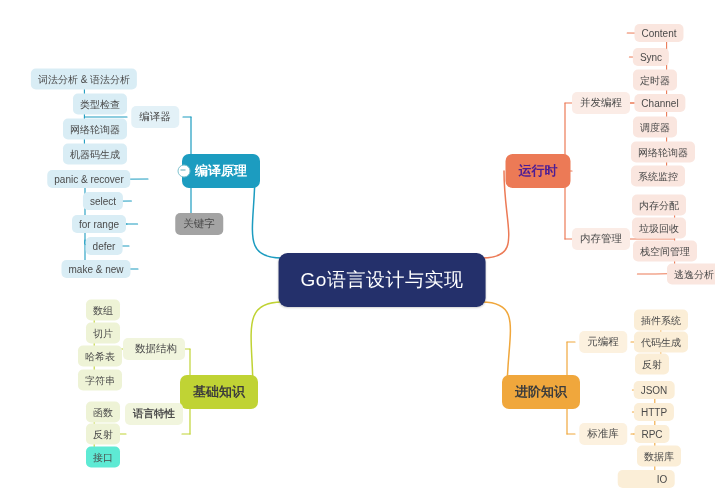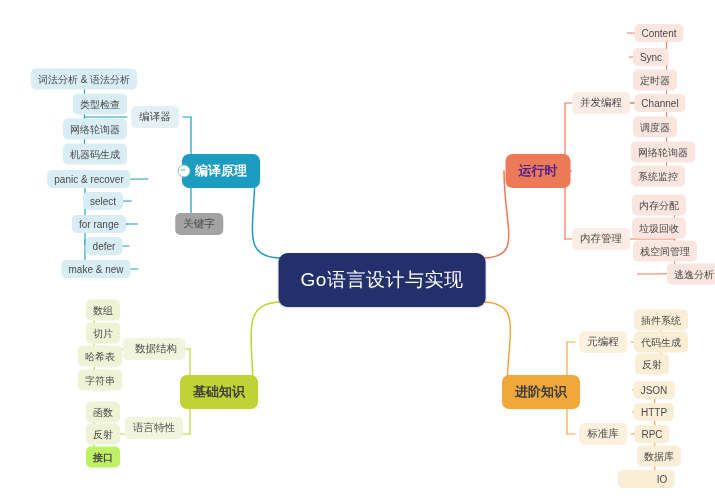--- a/index.html
+++ b/index.html
@@ -150,24 +150,24 @@
       <div class="node lvl3" style="left: 659px; top: 205px; background: rgb(250, 230, 223);">内存分配</div>
       <div class="node lvl3" style="left: 659px; top: 228px; background: rgb(250, 230, 223);">垃圾回收</div>
       <div class="node lvl3" style="left: 665px; top: 251px; background: rgb(250, 230, 223);">栈空间管理</div>
       <div class="node lvl3" style="left: 659px; top: 274px; background: rgb(250, 230, 223); margin-left: 35px;">逃逸分析</div>
       <div class="node lvl1 dark-text" style="left: 219px; top: 392px; background: rgb(192, 211, 52); color: rgb(60, 60, 60);">基础知识</div>
       <div class="node lvl2" style="left: 154px; top: 349px; background: rgb(241, 245, 221); padding-left: 12px;">数据结构</div>
       <div class="node lvl3" style="left: 103px; top: 310px; background: rgb(238, 243, 214);">数组</div>
       <div class="node lvl3" style="left: 103px; top: 333px; background: rgb(238, 243, 214);">切片</div>
       <div class="node lvl3" style="left: 100px; top: 356px; background: rgb(238, 243, 214);">哈希表</div>
       <div class="node lvl3" style="left: 100px; top: 380px; background: rgb(238, 243, 214);">字符串</div>
-      <div class="node lvl2" style="left: 154px; top: 428px; background: rgb(241, 245, 221);">语言特性</div>
+      <div class="node lvl2" style="left: 154px; top: 414px; background: rgb(241, 245, 221); font-weight: bold;">语言特性</div>
       <div class="node lvl3" style="left: 103px; top: 412px; background: rgb(238, 243, 214);">函数</div>
       <div class="node lvl3" style="left: 103px; top: 434px; background: rgb(238, 243, 214);">反射</div>
-      <div class="node lvl3" style="left: 103px; top: 457px; background: #bef264; font-weight: bold;">接口</div>
+      <div class="node lvl3" style="left: 103px; top: 457px; background: #5eead4;">接口</div>
       <div class="node lvl1 dark-text" style="left: 541px; top: 392px; background: rgb(240, 167, 60); color: rgb(60, 60, 60);">进阶知识</div>
       <div class="node lvl2" style="left: 603px; top: 342px; background: rgb(252, 241, 223);">元编程</div>
       <div class="node lvl3" style="left: 661px; top: 320px; background: rgb(251, 238, 215);">插件系统</div>
       <div class="node lvl3" style="left: 661px; top: 342px; background: rgb(251, 238, 215);">代码生成</div>
       <div class="node lvl3" style="left: 652px; top: 364px; background: rgb(251, 238, 215);">反射</div>
       <div class="node lvl2" style="left: 603px; top: 434px; background: rgb(252, 241, 223);">标准库</div>
       <div class="node lvl3" style="left: 654px; top: 390px; background: rgb(251, 238, 215);">JSON</div>
       <div class="node lvl3" style="left: 654px; top: 412px; background: rgb(251, 238, 215);">HTTP</div>
       <div class="node lvl3" style="left: 652px; top: 434px; background: rgb(251, 238, 215);">RPC</div>
       <div class="node lvl3" style="left: 659px; top: 456px; background: rgb(251, 238, 215);">数据库</div>

